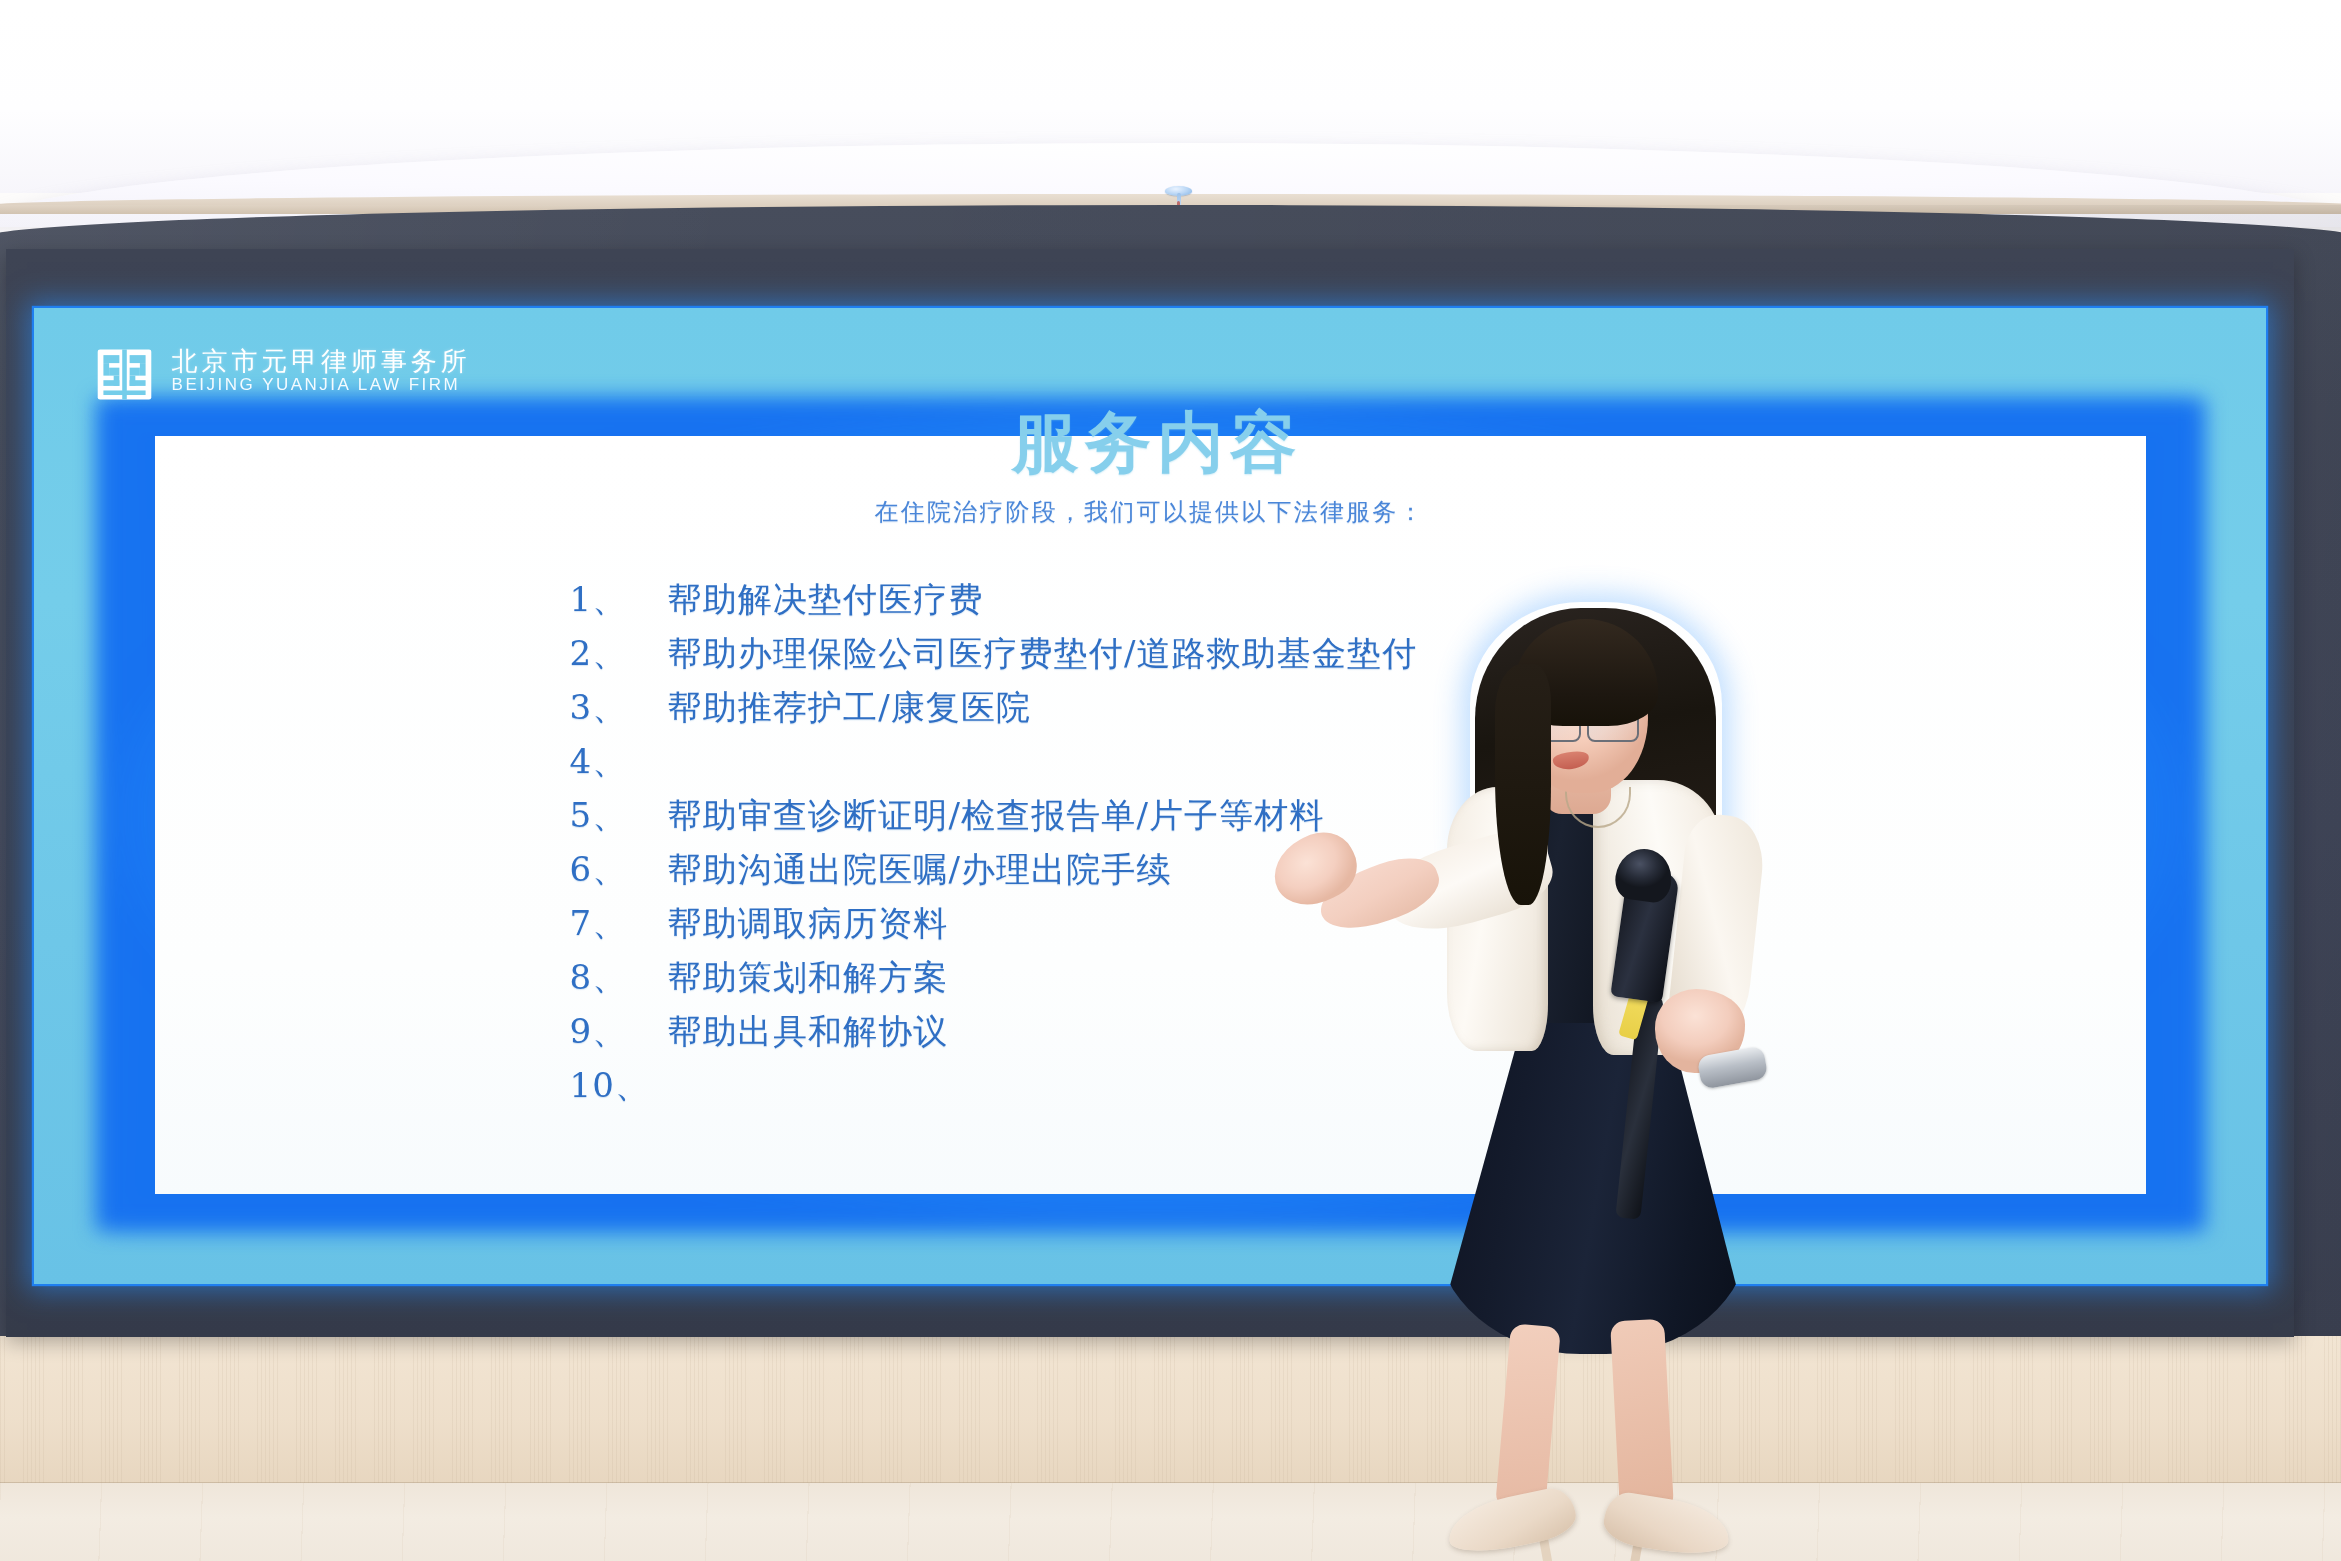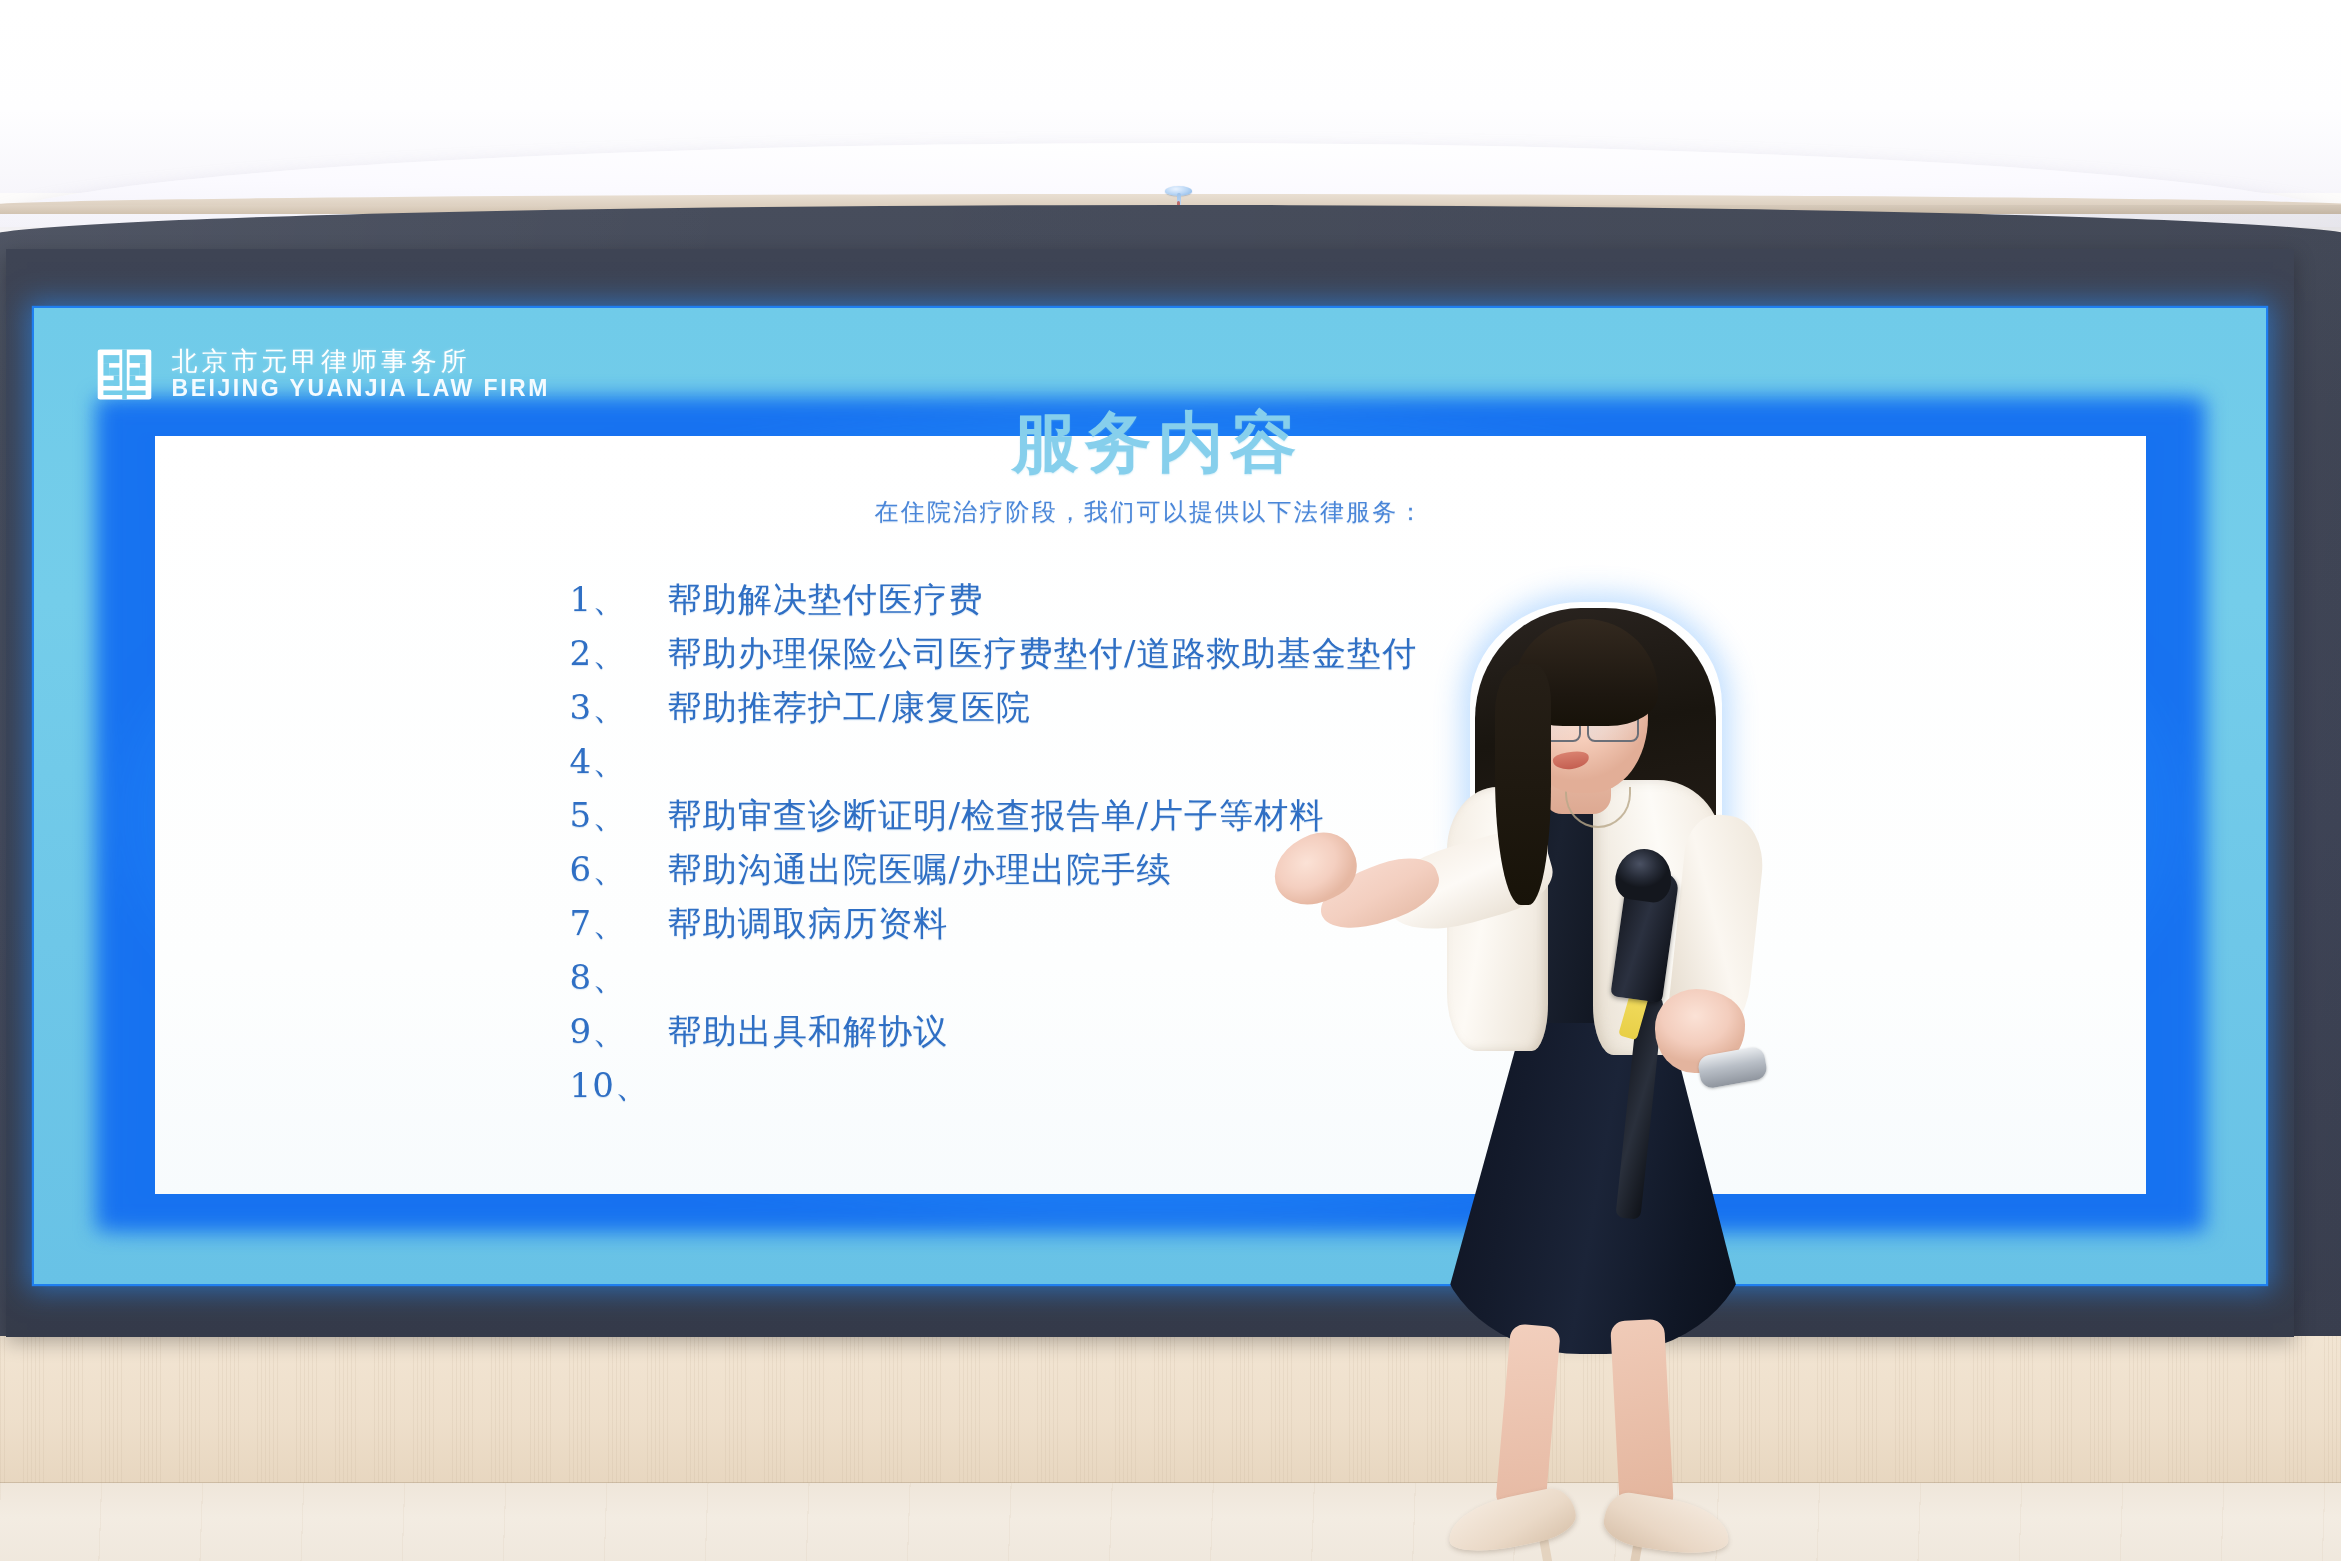--- a/index.html
+++ b/index.html
@@ -107,21 +107,21 @@
     width:57px;height:57px;flex:none;position:relative;
   }
   .logo-mark svg{display:block;width:57px;height:57px;}
   .logo-text{display:flex;flex-direction:column;gap:1.1px;padding-top:1.1px;}
   .logo-cn{
     font-family:"DejaVu Serif","Liberation Serif",serif;
     font-size:26px;letter-spacing:3.9px;color:#ffffff;line-height:1.08;
     text-shadow:0 0 3.4px rgba(255,255,255,.35);white-space:nowrap;
   }
   .logo-en{
-    font-size:23px;font-weight:700;letter-spacing:2.5px;color:#f4fbff;
+    font-size:17px;font-weight:400;letter-spacing:2.5px;color:#f4fbff;
     line-height:1.1;white-space:nowrap;
   }
 
   
   .slide-title{
     position:absolute;left:0;top:90px;width:2232px;text-align:center;
     font-family:"DejaVu Serif","Liberation Serif",serif;
     font-size:66px;font-weight:700;letter-spacing:6.7px;
     color:#86cfec;
     text-shadow:0 1.1px 1.7px rgba(120,200,232,.35);
@@ -386,20 +386,21 @@
         <div class="slide-li">
           <span class="num">6、</span>
           <span class="txt">帮助沟通出院医嘱/办理出院手续</span>
         </div>
         <div class="slide-li">
           <span class="num">7、</span>
           <span class="txt">帮助调取病历资料</span>
         </div>
         <div class="slide-li">
           <span class="num">8、</span>
+          <span class="txt">帮助策划和解方案</span>
         </div>
         <div class="slide-li">
           <span class="num">9、</span>
           <span class="txt">帮助出具和解协议</span>
         </div>
         <div class="slide-li">
           <span class="num">10、</span>
         </div>
       </div>
 

